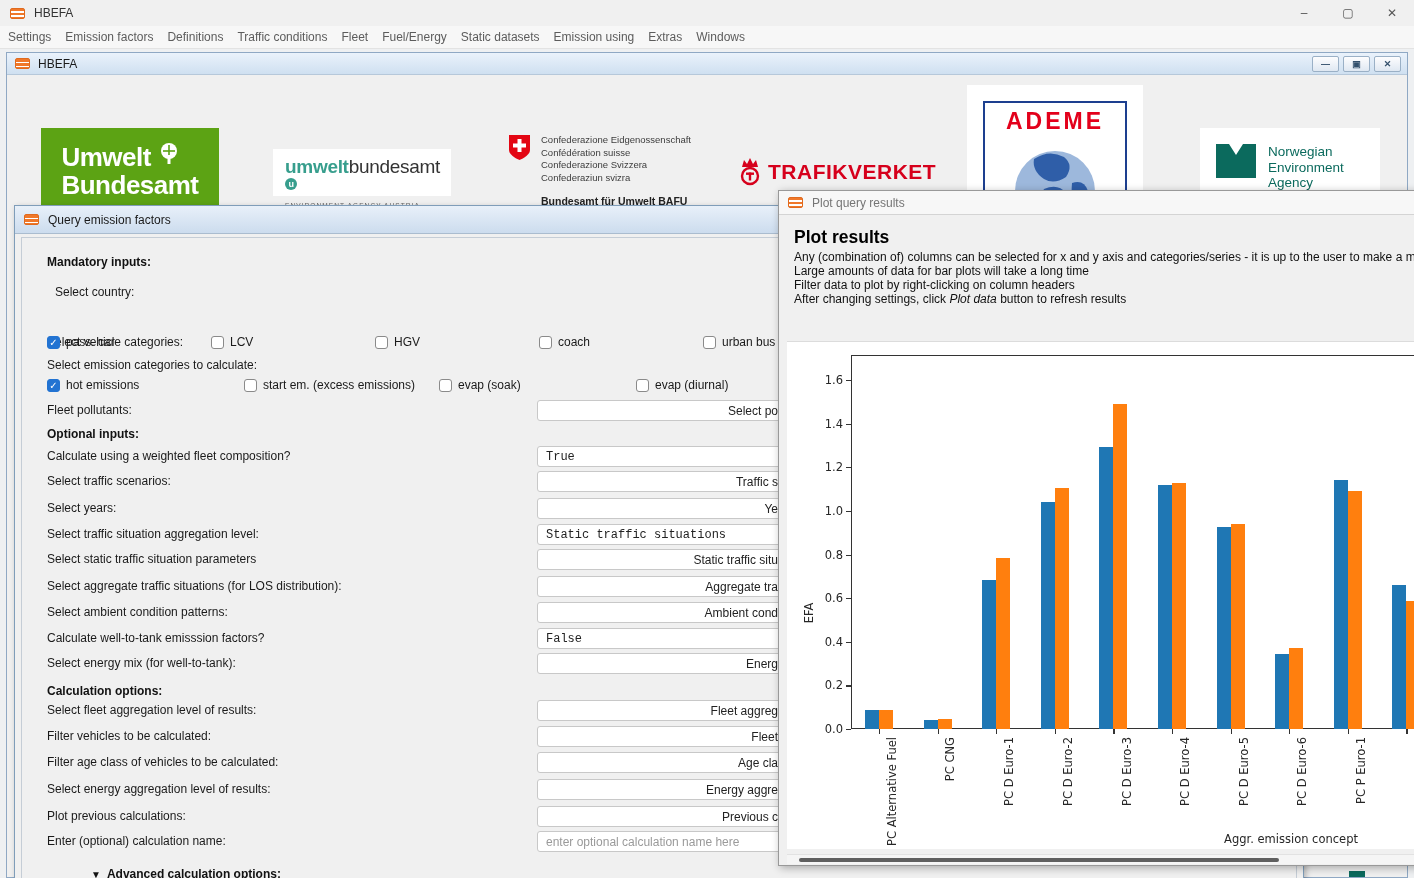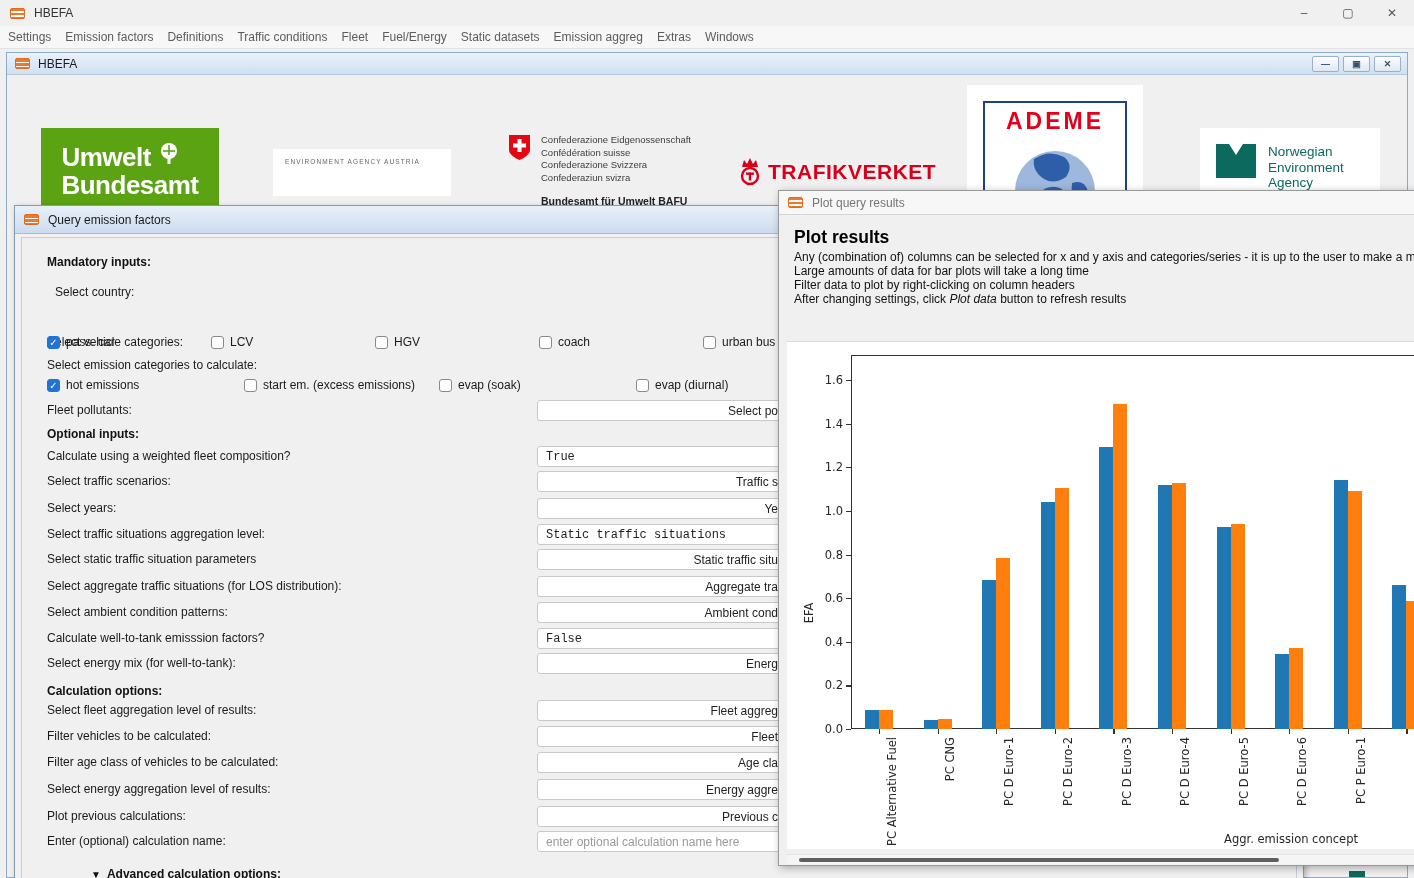--- a/index.html
+++ b/index.html
@@ -129,21 +129,21 @@
 </div>
 
 <div class="menubar" id="menubar">
     <div class="menu-item">Settings</div>
     <div class="menu-item">Emission factors</div>
     <div class="menu-item">Definitions</div>
     <div class="menu-item">Traffic conditions</div>
     <div class="menu-item">Fleet</div>
     <div class="menu-item">Fuel/Energy</div>
     <div class="menu-item">Static datasets</div>
-    <div class="menu-item">Emission aggreg</div>
+    <div class="menu-item">Emission using</div>
     <div class="menu-item">Extras</div>
     <div class="menu-item">Windows</div>
   </div>
 
 <div class="mdi">
   <div class="mdi-titlebar">
     <span class="hbefa-icon"></span>
     <span class="mdi-title">HBEFA</span>
     <div class="mdi-btns">
       <span class="mdi-btn">—</span>
@@ -158,20 +158,23 @@
             <circle cx="12" cy="9" r="8" fill="#fff"></circle>
             <rect x="10.5" y="13" width="3" height="9" fill="#fff"></rect>
             <rect x="11.2" y="3" width="1.6" height="10" fill="#5ca314"></rect>
             <rect x="6" y="8.2" width="12" height="1.6" fill="#5ca314"></rect>
           </svg></div>
       <div>Bundesamt</div>
     </div>
   </div>
 
   <div class="logo uba-at">
+    <div class="uba-at-main">
+      <span class="teal">umwelt</span><span>bundesamt</span><span class="uba-at-sup">u</span>
+    </div>
     <div class="uba-at-sub">ENVIRONMENT AGENCY AUSTRIA</div>
   </div>
 
   <div class="logo swiss">
     <svg width="23" height="27" viewBox="0 0 23 27">
         <path d="M1,1 h21 v15 c0,6 -10.5,10 -10.5,10 c0,0 -10.5,-4 -10.5,-10 Z" fill="#e30613"></path>
         <rect x="9.5" y="5" width="4" height="13" fill="#fff"></rect>
         <rect x="5" y="9.5" width="13" height="4" fill="#fff"></rect>
       </svg>
     <div class="swiss-text">
@@ -277,21 +280,21 @@
         <span class="dd-left">True</span>
       </div>
       <div class="q-label" style="left: 32px; top: 268px;">Select traffic scenarios:</div>
       <div class="dd" style="top: 265px;">
         <span class="dd-frag">Traffic s</span>
       </div>
       <div class="q-label" style="left: 32px; top: 295px;">Select years:</div>
       <div class="dd" style="top: 292px;">
         <span class="dd-frag">Ye</span>
       </div>
-      <div class="q-label" style="left: 32px; top: 321px;">Select traffic situations aggregation level:</div>
+      <div class="q-label" style="left: 32px; top: 321px;">Select traffic situation aggregation level:</div>
       <div class="dd" style="top: 318px;">
         <span class="dd-left">Static traffic situations</span>
       </div>
       <div class="q-label" style="left: 32px; top: 346px;">Select static traffic situation parameters</div>
       <div class="dd" style="top: 343px;">
         <span class="dd-frag">Static traffic situ</span>
       </div>
       <div class="q-label" style="left: 32px; top: 373px;">Select aggregate traffic situations (for LOS distribution):</div>
       <div class="dd" style="top: 370px;">
         <span class="dd-frag">Aggregate tra</span>

